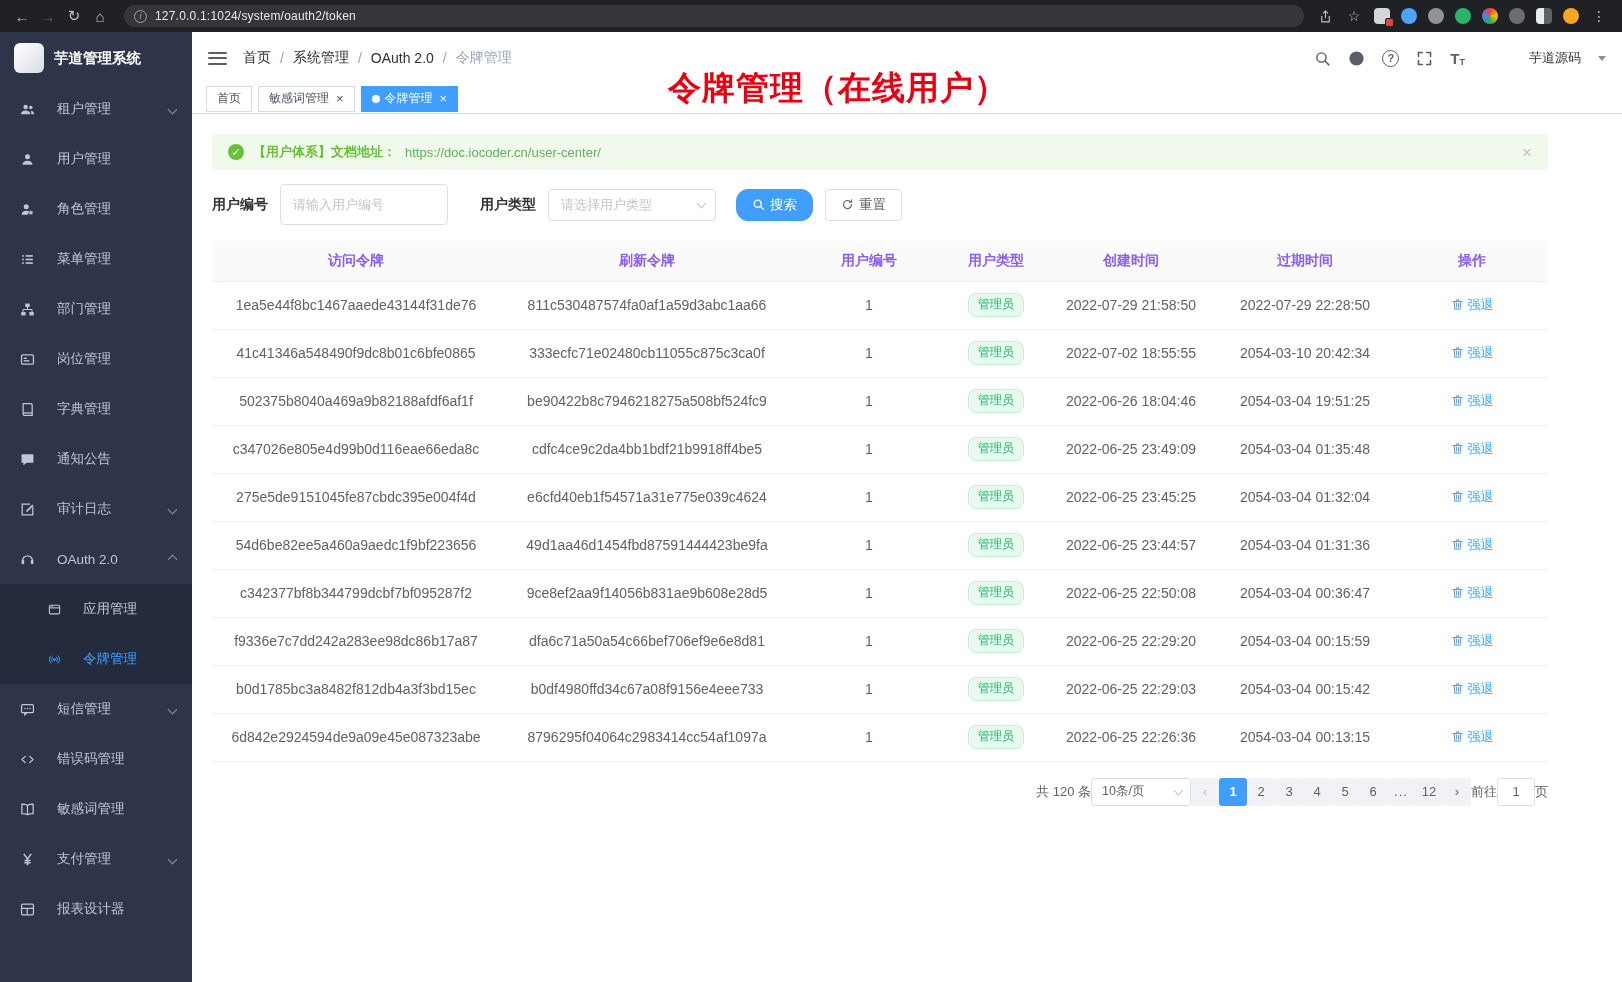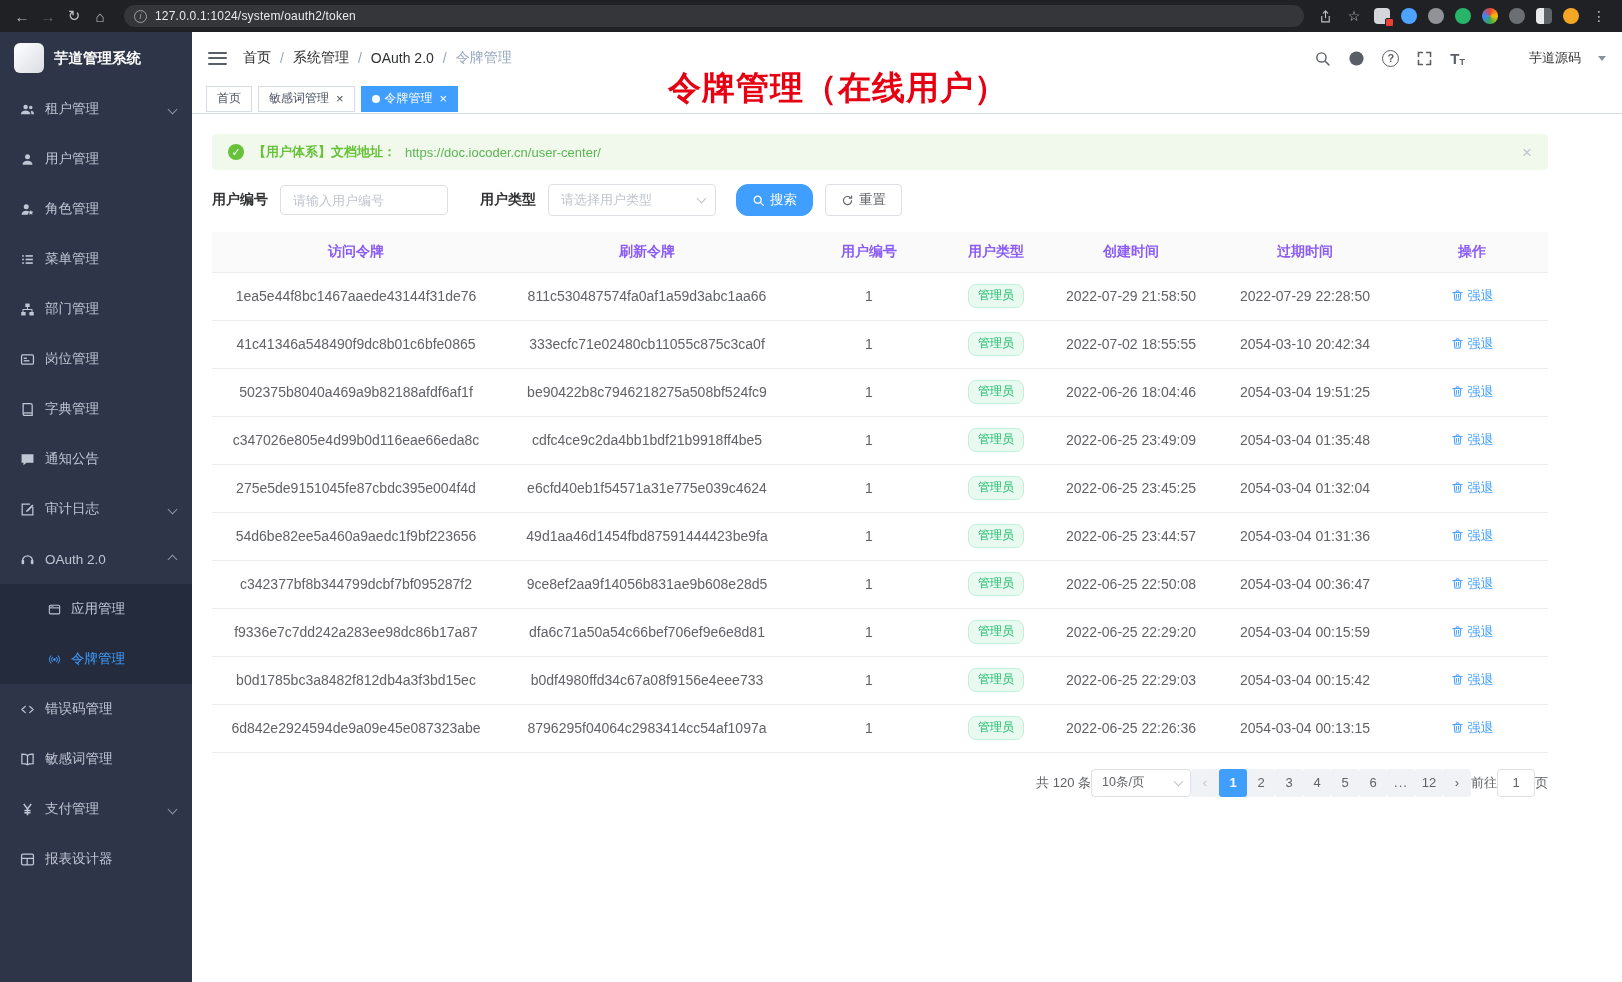--- a/index.html
+++ b/index.html
@@ -21,21 +21,21 @@
   .ext { width:16px; height:16px; border-radius:50%; position:relative; flex-shrink:0; cursor:pointer; }
   .ext.sq { border-radius:4px; }
   .ext .badge { position:absolute; right:-4px; bottom:-3px; width:9px; height:9px; background:#e94235; border-radius:2px; border:1px solid #202124; }
 
   
   .app { display:flex; height:950px; }
   .sidebar { width:192px; background:#2e3548; height:100%; flex-shrink:0; overflow:hidden; }
   .logo-row { height:52px; display:flex; align-items:center; gap:10px; padding:0 14px; cursor:pointer; }
   .logo-img { width:30px; height:30px; border-radius:6px; background:linear-gradient(135deg,#ffffff, #d9dde3); flex-shrink:0; }
   .logo-title { color:#fff; font-size:14.5px; font-weight:700; white-space:nowrap; }
-  .menu-item { height:50px; display:flex; align-items:center; gap:10px; padding:0 16px 0 20px; color:#bfc6d4; font-size:13.5px; cursor:pointer; }
+  .menu-item { height:50px; display:flex; align-items:center; gap:22px; padding:0 16px 0 20px; color:#bfc6d4; font-size:13.5px; cursor:pointer; }
   .menu-item .icon svg { width:15px; height:15px; }
   .menu-item .mi-label { white-space:nowrap; }
   .chev { width:7px; height:7px; border-right:1.6px solid currentColor; border-bottom:1.6px solid currentColor; transform:rotate(45deg); margin-left:auto; opacity:.65; flex-shrink:0; }
   .chev.up { transform:rotate(-135deg); }
   .submenu { background:#242b3d; }
   .sub-item { padding-left:48px; }
   .sub-item .icon svg { width:13px; height:13px; }
   .sub-item.active { color:#409eff; }
 
   
@@ -70,21 +70,21 @@
 
   .alert { height:36px; background:#f0f9eb; border-radius:4px; display:flex; align-items:center; padding:0 16px; gap:9px; }
   .alert-check { width:16px; height:16px; border-radius:50%; background:#67c23a; color:#fff; font-size:11px; display:flex; align-items:center; justify-content:center; flex-shrink:0; }
   .alert-text { color:#67c23a; font-size:13px; font-weight:700; }
   .alert-link { color:#5ab552; font-size:13px; text-decoration:none; cursor:pointer; }
   .alert-close { margin-left:auto; color:#c0c4cc; font-size:17px; cursor:pointer; line-height:1; }
 
   .filter-row { display:flex; align-items:center; margin-top:14px; gap:12px; }
   .f-label { font-weight:700; font-size:14px; color:#303133; white-space:nowrap; }
   .f-label.ml { margin-left:20px; }
-  .f-input { width:168px; height:30px; border:1px solid #dcdfe6; border-radius:4px; padding:0 12px; font-size:13px; color:#606266; outline:none; font-family:inherit; }
+  .f-input { width:168px; height:41px; border:1px solid #dcdfe6; border-radius:4px; padding:0 12px; font-size:13px; color:#606266; outline:none; font-family:inherit; }
   .f-input::placeholder { color:#c0c4cc; }
   .f-select { width:168px; height:32px; border:1px solid #dcdfe6; border-radius:4px; display:flex; align-items:center; justify-content:space-between; padding:0 10px 0 12px; color:#c0c4cc; font-size:13px; cursor:pointer; margin-right:8px; }
   .chev-gray { width:7px; height:7px; border-right:1.5px solid #c0c4cc; border-bottom:1.5px solid #c0c4cc; transform:rotate(45deg); margin-top:-3px; }
   .btn { height:32px; border-radius:4px; display:inline-flex; align-items:center; gap:5px; padding:0 15px; font-size:13.5px; cursor:pointer; border:1px solid #dcdfe6; background:#fff; color:#606266; font-family:inherit; }
   .btn .icon svg { width:13px; height:13px; }
   .btn.primary { background:#409eff; border-color:#409eff; color:#fff;border-radius:12px; }
 
   .data-table { width:100%; border-collapse:collapse; table-layout:fixed; margin-top:16px; }
   .data-table th { height:40px; font-size:14px; color:#8b5cf6; font-weight:700; border-bottom:1px solid #ebeef5; text-align:center; background:#fafafa; white-space:nowrap; }
   .data-table td { height:48px; font-size:14px; color:#606266; border-bottom:1px solid #ebeef5; text-align:center; white-space:nowrap; overflow:hidden; }
@@ -265,20 +265,33 @@
                 <circle cx="12" cy="12" r="2.3" fill="currentColor"></circle>
                 <path d="M8 16a5.7 5.7 0 010-8M16 8a5.7 5.7 0 010 8M5.2 18.8a9.6 9.6 0 010-13.6M18.8 5.2a9.6 9.6 0 010 13.6" fill="none" stroke="currentColor" stroke-width="1.8" stroke-linecap="round"></path>
               </svg>
             </span>
             <span class="mi-label">令牌管理</span>
           </div>
         </div>
         <div class="menu-item">
           <span class="icon">
             <svg viewBox="0 0 24 24">
+              <rect x="2.5" y="4" width="19" height="13" rx="2" fill="none" stroke="currentColor" stroke-width="2"></rect>
+              <path d="M7.5 17v3.5L11.5 17" fill="none" stroke="currentColor" stroke-width="2"></path>
+              <circle cx="8" cy="10.5" r="1.2" fill="currentColor"></circle>
+              <circle cx="12" cy="10.5" r="1.2" fill="currentColor"></circle>
+              <circle cx="16" cy="10.5" r="1.2" fill="currentColor"></circle>
+            </svg>
+          </span>
+          <span class="mi-label">短信管理</span>
+          <i class="chev"></i>
+        </div>
+        <div class="menu-item">
+          <span class="icon">
+            <svg viewBox="0 0 24 24">
               <path d="M8.5 7l-5.5 5 5.5 5M15.5 7l5.5 5-5.5 5" fill="none" stroke="currentColor" stroke-width="2" stroke-linecap="round" stroke-linejoin="round"></path>
             </svg>
           </span>
           <span class="mi-label">错误码管理</span>
         </div>
         <div class="menu-item">
           <span class="icon">
             <svg viewBox="0 0 24 24">
               <path d="M12 5.5C10 4 7 3.5 3 3.5v15c4 0 7 .5 9 2 2-1.5 5-2 9-2v-15c-4 0-7 .5-9 2z" fill="none" stroke="currentColor" stroke-width="2"></path>
               <path d="M12 5.5v15" stroke="currentColor" stroke-width="2" fill="none"></path>

